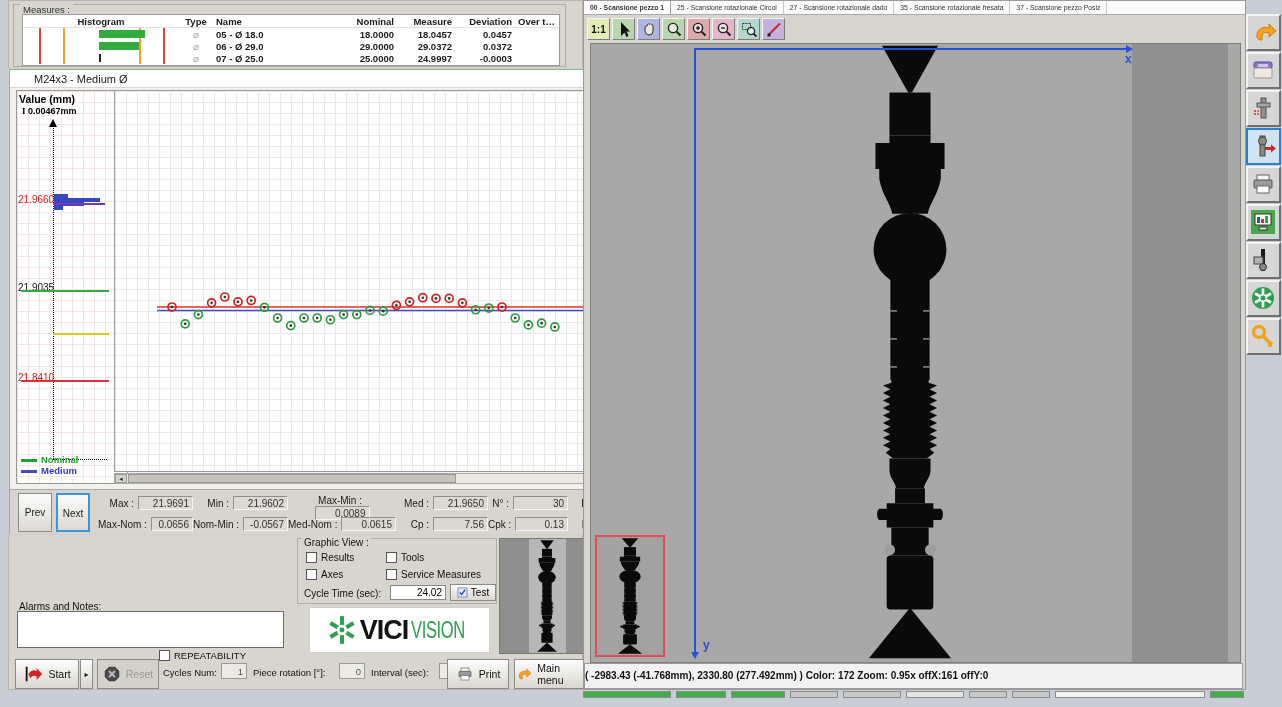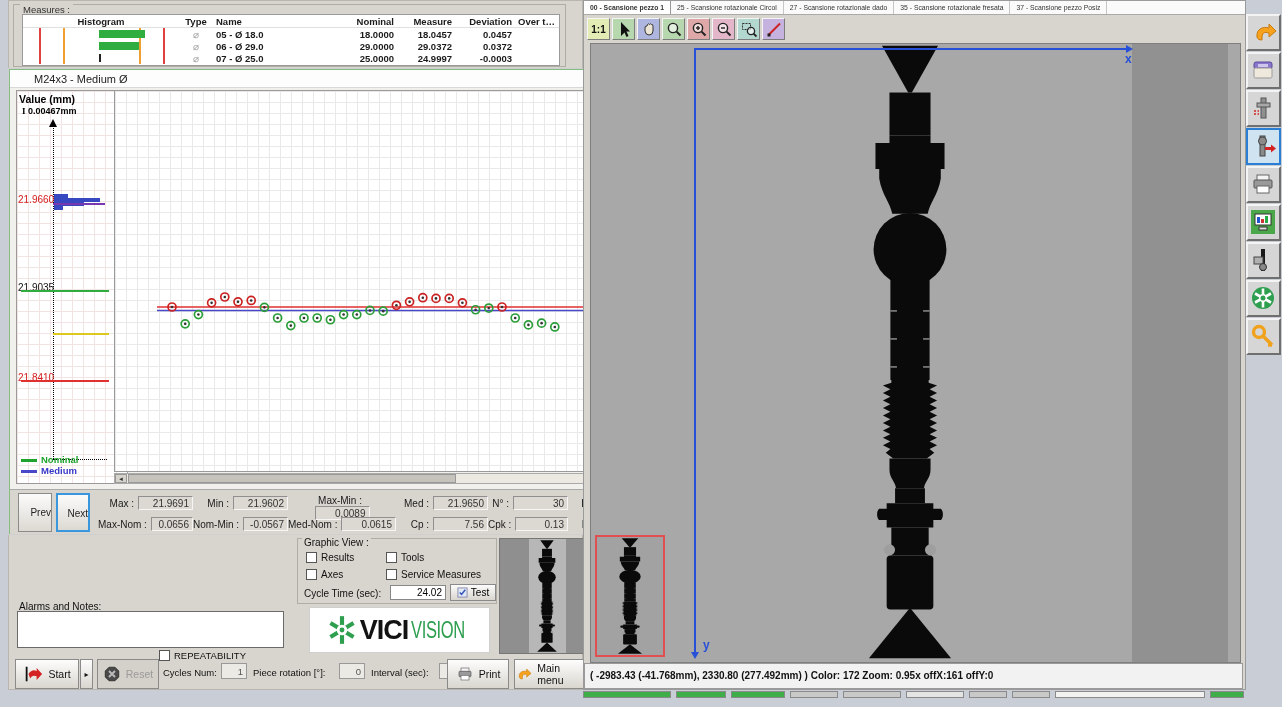--- a/index.html
+++ b/index.html
@@ -50,21 +50,21 @@
   #chart { left:104px; top:20px; width:585px; height:382px; background:#fff; border:1px solid #9a9a9a;
     background-image:linear-gradient(#e9e9e9 1px, transparent 1px), linear-gradient(90deg,#e9e9e9 1px, transparent 1px);
     background-size:11px 11px; }
   #chart svg { position:absolute; left:0; top:0; }
   #chart-scroll { left:104px; top:403px; width:585px; height:11px; background:#ece9e2; border:1px solid #aaa; }
   .scr-arrow { position:absolute; top:0; width:12px; height:9px; background:#d6d3cc; border:1px solid #999; font-size:6px; line-height:9px; text-align:center; color:#333; }
   #scr-thumb { position:absolute; left:13px; top:0; width:328px; height:9px; background:#c6c3bc; border:1px solid #999; }
 
   
   #stats { left:0; top:419px; width:693px; height:45px; background:#d8d5ce; border-top:1px solid #aaa; }
-  .navbtn { position:absolute; top:3px; width:34px; height:39px; background:linear-gradient(#fbfbfb,#dcd9d2); border:1px solid #8a8a8a; font-size:10px; color:#222; text-align:right; line-height:37px; }
+  .navbtn { position:absolute; top:3px; width:34px; height:39px; background:linear-gradient(#fbfbfb,#dcd9d2); border:1px solid #8a8a8a; font-size:10px; color:#222; text-align:center; line-height:37px; }
   #btn-next { border:2px solid #3a96dd; }
   .stats-row { position:absolute; left:88px; height:16px; display:flex; }
   #stats-row-1 { top:5px; } #stats-row-2 { top:26px; }
   .sgroup { display:flex; align-items:center; }
   .slabel { flex:1; text-align:right; font-size:10px; color:#1a1a1a; padding-right:4px; white-space:nowrap; }
   .sval { width:55px; height:14px; font-size:10px; line-height:13px; padding-right:3px; text-align:right;
     background:#dcd9d2; border:1px solid; border-color:#8f8f8f #f6f6f6 #f6f6f6 #8f8f8f; color:#333; }
   .sval.white { background:#fff; border:1px solid #000; color:#000; }
   .sval.thick { border:2px solid #000; }
 
@@ -117,21 +117,21 @@
   #canvas-darkband { position:absolute; left:541px; top:0; width:96px; height:620px; background:#919191; }
   #axis-x-line { position:absolute; left:103px; top:4px; width:434px; height:2px; }
   #axis-x-head { position:absolute; left:535px; top:1px; width:0; height:0; border:4px solid transparent; }
   #axis-x-label { position:absolute; left:534px; top:8px; font-size:12px; font-weight:bold; }
   #axis-y-line { position:absolute; left:103px; top:4px; width:2px; height:606px; }
   #axis-y-head { position:absolute; left:100px; top:608px; width:0; height:0; border:4px solid transparent; }
   #axis-y-label { position:absolute; left:112px; top:594px; font-size:12px; font-weight:bold; }
   #part-main { position:absolute; left:239px; top:0px; }
   #overview-thumb { position:absolute; left:4px; top:491px; width:70px; height:122px; background:#a2a2a2; border:2px solid #e05050; }
 
-  #status-bar { left:0; top:662px; width:659px; height:26px; background:#f2f2f2; border:1px solid #9a9a9a; font-size:10px; font-weight:bold; color:#111; line-height:24px; padding-left:5px; white-space:nowrap; }
+  #status-bar { left:0; top:662px; width:659px; height:26px; background:#f2f2f2; border:1px solid #9a9a9a; font-size:10px; font-weight:bold; color:#111; line-height:24px; white-space:nowrap; }
 
   #taskbar { left:583px; top:691px; width:699px; height:8px; display:flex; gap:5px; }
   .tseg { height:7px; border:1px solid #8a8a8a; }
 
   
   #sidebar { left:1246px; top:14px; width:36px; display:flex; flex-direction:column; gap:1px; }
   .sbtn { width:35px; height:37px; background:#d6d6d6; border:2px solid; border-color:#f4f4f4 #6f6f6f #6f6f6f #f4f4f4; display:flex; align-items:center; justify-content:center; }
   .sbtn.active { border:2px solid #2a7fd4; background:#cfe3f0; }
 </style>
 </head>

